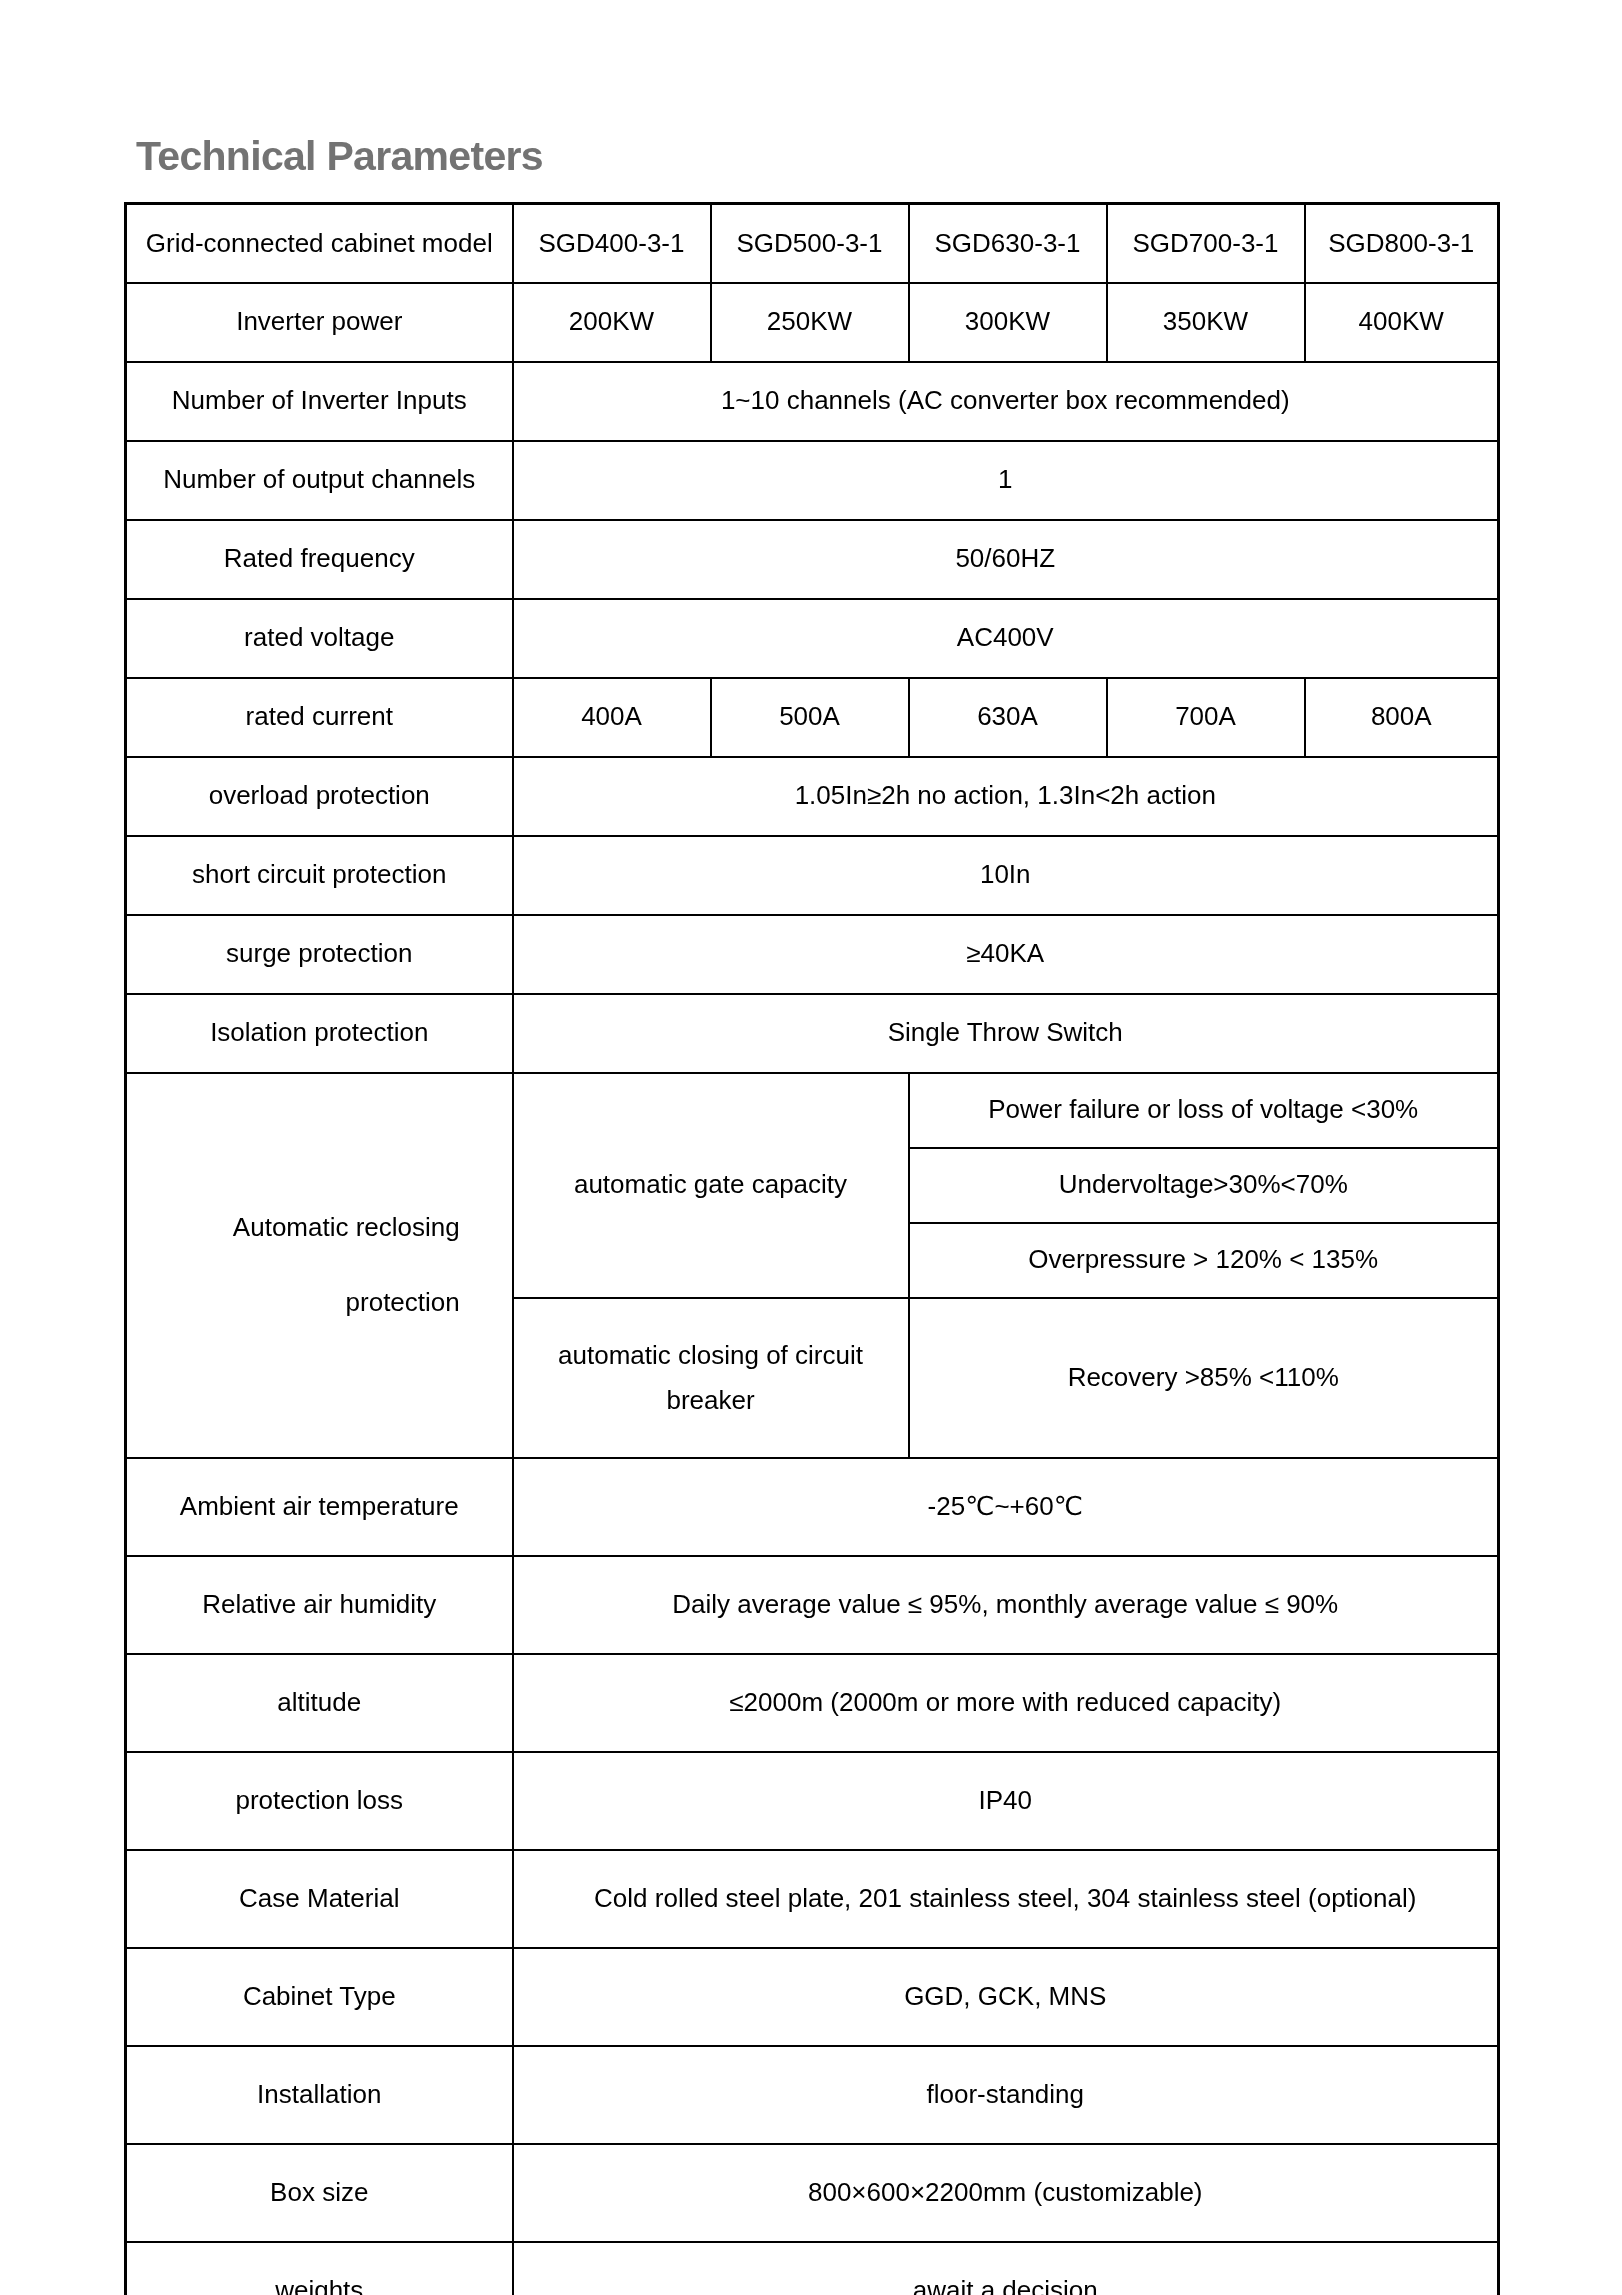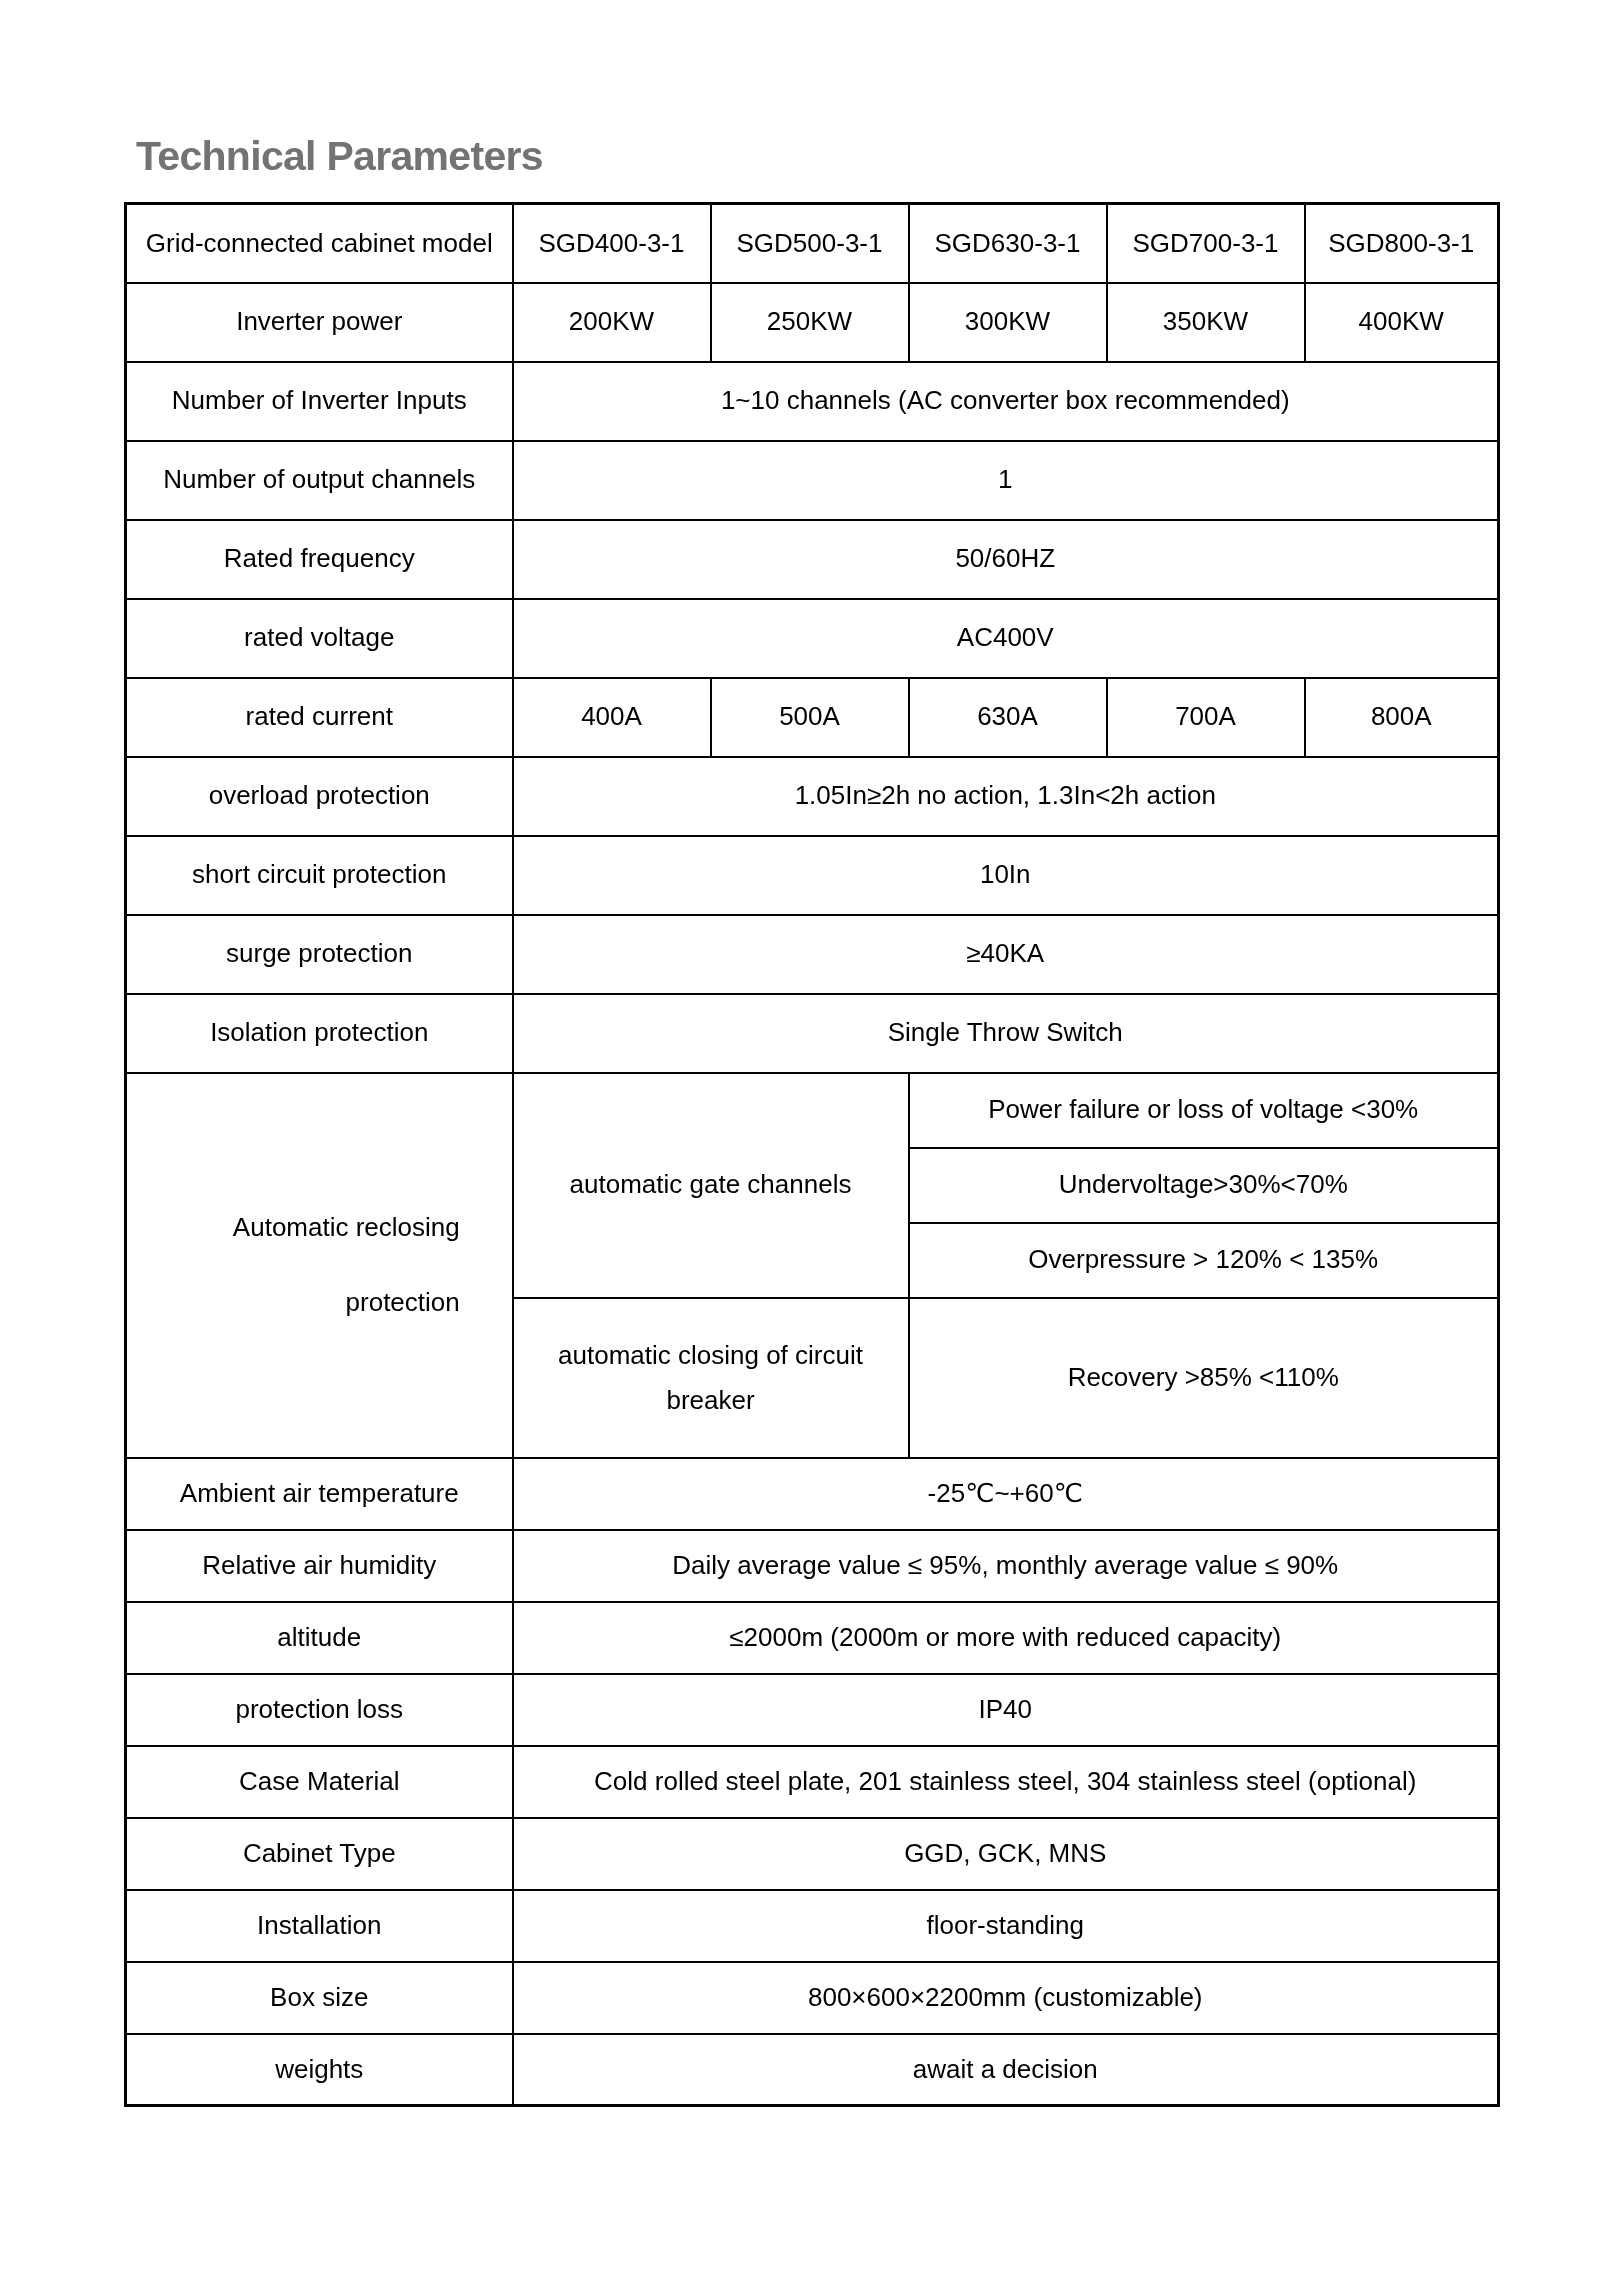--- a/index.html
+++ b/index.html
@@ -55,21 +55,21 @@
   col.c0 { width: 387px; }
   col.c1 { width: 198px; }
   col.c2 { width: 198px; }
   col.c3 { width: 198px; }
   col.c4 { width: 198px; }
   col.c5 { width: 194px; }
 
   tr.r-std  { height: 79px; }
   tr.r-sub  { height: 75px; }
   tr.r-tall { height: 160px; }
-  tr.r-end  { height: 72px; }
+  tr.r-end  { height: 98px; }
 
   
   .lines        { display: inline-block; }
   .lines.narrow { max-width: 281px; line-height: 75px; text-align: right; }
   .lines.mid    { max-width: 357px; line-height: 45px; }
 </style>
 </head>
 <body>
 
 <div class="page">
@@ -151,21 +151,21 @@
 
     <tr class="r-std">
       <td>Isolation protection</td>
       <td colspan="5">Single Throw Switch</td>
     </tr>
 
     <tr class="r-sub">
       <td rowspan="4">
         <div class="lines narrow">Automatic reclosing protection</div>
       </td>
-      <td colspan="2" rowspan="3">automatic gate channels</td>
+      <td colspan="2" rowspan="3">automatic gate capacity</td>
       <td colspan="3">Power failure or loss of voltage &lt;30%</td>
     </tr>
     <tr class="r-sub">
       <td colspan="3">Undervoltage&gt;30%&lt;70%</td>
     </tr>
     <tr class="r-sub">
       <td colspan="3">Overpressure &gt; 120% &lt; 135%</td>
     </tr>
     <tr class="r-tall">
       <td colspan="2">

